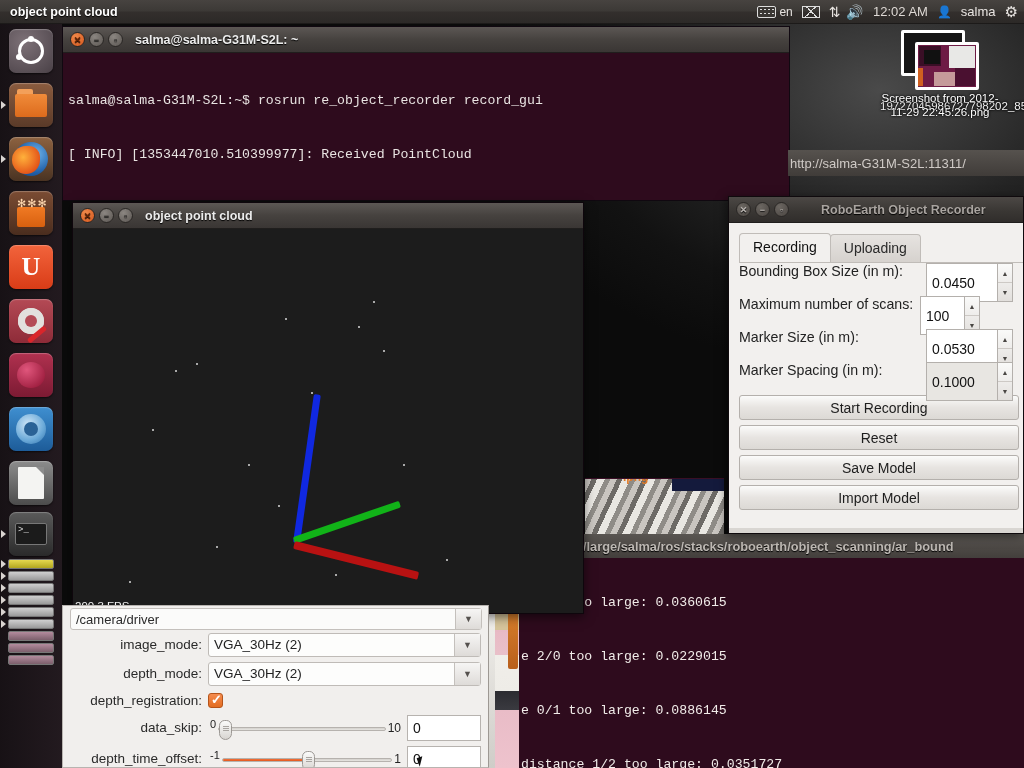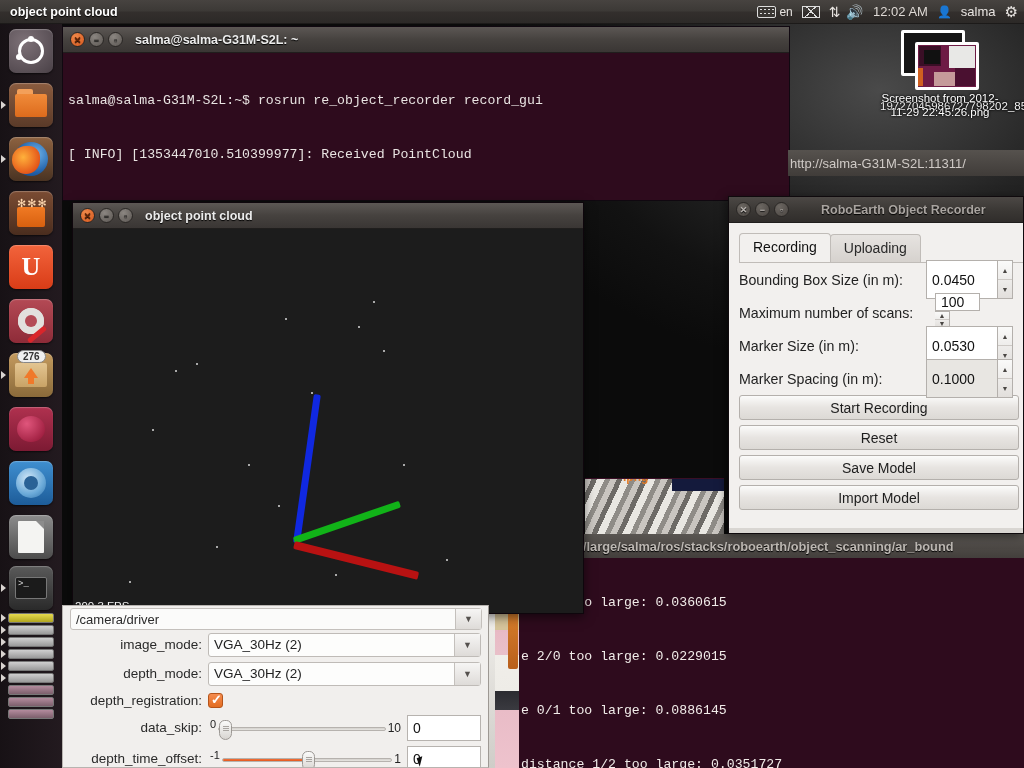--- a/index.html
+++ b/index.html
@@ -321,21 +321,21 @@
   #rewin .wb { background:radial-gradient(circle at 35% 30%,#6c6762,#4a4541); color:#bbb6b2;}
   #rebody { background:#f2f0ee; height:calc(100% - 26px); padding:11px 0 0 10px; position:relative;}
   #tabs { display:flex; align-items:flex-end; height:28px; }
   .tab {
     padding:5px 13px 6px 13px; font-size:14px; color:#2a2a2a;
     border:1px solid #c0bcb8; border-bottom:none; border-radius:4px 4px 0 0;
     background:linear-gradient(to bottom,#e6e3e0,#d6d2ce); margin-right:-1px;
   }
   .tab.active { background:#f2f0ee; color:#111; position:relative; z-index:2; padding-bottom:7px;}
   #tabline { height:1px; background:#c0bcb8; margin-right:0px; }
-  .rerow { display:flex; align-items:center; height:33px; }
+  .rerow { display:flex; height:33px; }
   .relabel { font-size:14.2px; color:#222; }
   .spin {
     margin-left:auto; margin-right:10px; display:flex; height:39px;
   }
   .spin .sval {
     width:72px; background:#fff; border:1px solid #b4b0ac;
     display:flex;align-items:center; padding-left:5px; font-size:14px; color:#111;
   }
   .spin .sval.hl { background:#e8e6e2; }
   .spin .sbtns {
@@ -539,21 +539,21 @@
         <div class="sval">0.0450</div>
         <div class="sbtns">
           <div>▲</div>
           <div>▼</div>
         </div>
       </div>
     </div>
 
     <div class="rerow">
       <div class="relabel">Maximum number of scans:</div>
-      <div class="spin" style="margin-right:43px;flex-direction:column;">
+      <div class="spin" style="margin-right:43px;">
         <div class="sval" style="width:45px;">100</div>
         <div class="sbtns">
           <div>▲</div>
           <div>▼</div>
         </div>
       </div>
     </div>
 
     <div class="rerow">
       <div class="relabel">Marker Size (in m):</div>
@@ -611,30 +611,20 @@
   </div>
   <div class="launch-item">
     <div class="li-icon ic-u">
         <span class="ltr">U</span>
       </div>
   </div>
   <div class="launch-item">
     <div class="li-icon ic-tool">
       <div class="gear"></div>
         <div class="wr"></div>
-    </div>
-  </div>
-  <div class="launch-item">
-    <span class="pip"></span>
-    <div class="badge">276</div>
-    <div class="li-icon ic-update">
-      <div class="fold">
-          <div class="arrow"></div>
-          <div class="arrow2"></div>
-        </div>
     </div>
   </div>
   <div class="launch-item">
     <div class="li-icon ic-ama">
         <div class="a"></div>
       </div>
   </div>
   <div class="launch-item">
     <div class="li-icon ic-chrome">
         <div class="c"></div>

